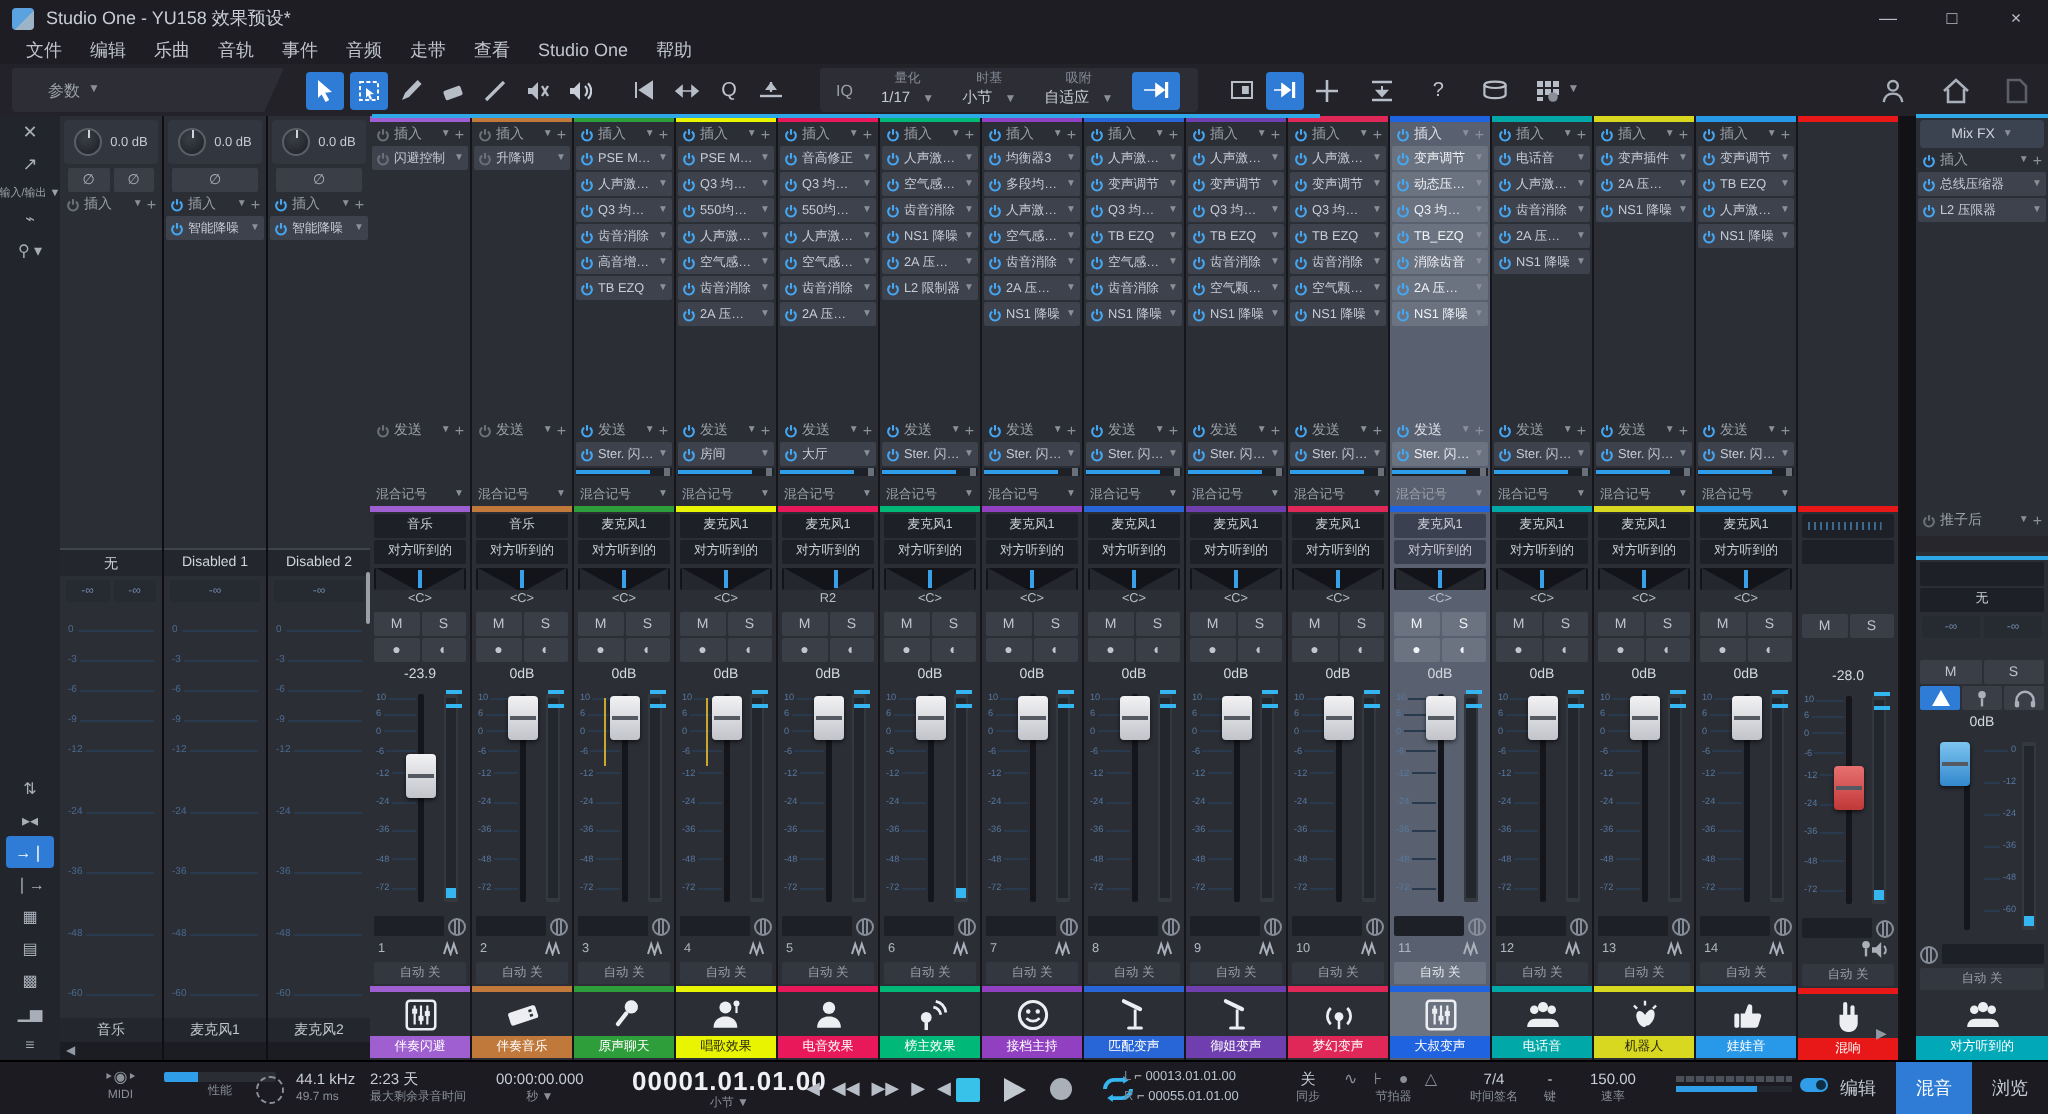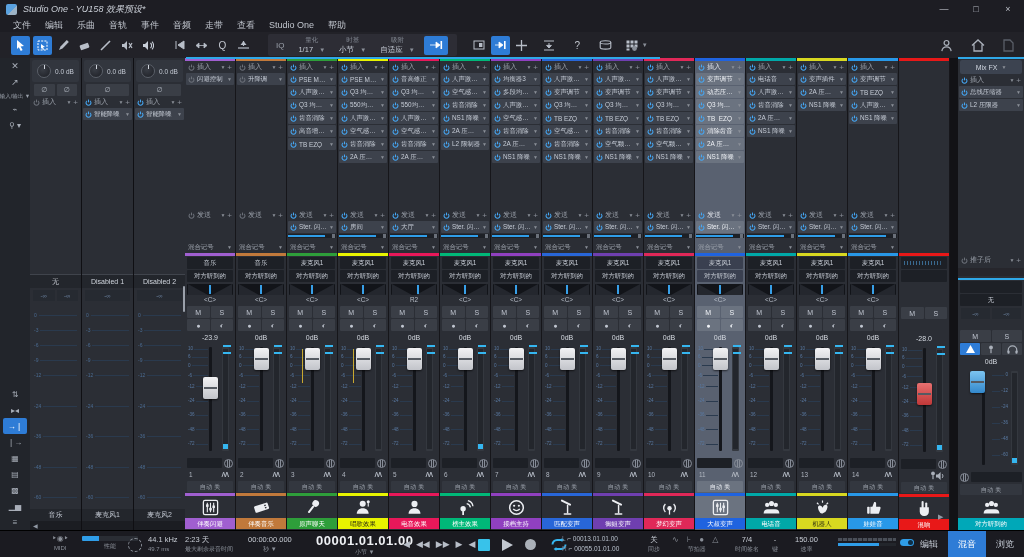--- a/index.html
+++ b/index.html
@@ -3,21 +3,21 @@
 <meta charset="utf-8">
 <style>
   html,body{margin:0;padding:0;background:#000;}
   #root{position:relative;width:1024px;height:557px;background:#1a1a1f;
     font-family:"Liberation Sans","DejaVu Sans",sans-serif;color:#c4cad4;overflow:hidden;
     -webkit-font-smoothing:antialiased;}
   .abs{position:absolute;}
   
   #titlebar{left:0;top:0;width:1024px;height:18px;background:#1d1d23;display:flex;align-items:center;}
   #appicon{width:11px;height:11px;margin:0 6px 0 6px;background:linear-gradient(135deg,#5aa2e0 0 55%,#9db3c6 55%);border-radius:2px;}
-  #apptitle{font-size:9px;color:#c9ced6;font-style:italic;}
+  #apptitle{font-size:9px;color:#c9ced6;}
   #winbtns{margin-left:auto;display:flex;height:18px;}
   .winbtn{width:32px;height:18px;display:flex;align-items:center;justify-content:center;font-size:9px;color:#b8bcc4;}
   #menubar{left:0;top:18px;width:1024px;height:14px;background:#1d1d23;display:flex;align-items:center;padding-left:6px;box-sizing:border-box;}
   .menu-item{font-size:9px;color:#c0c5cd;margin:0 7px;white-space:nowrap;}
   
   #toolbar{left:0;top:32px;width:1024px;height:26px;background:#222228;display:flex;align-items:center;}
   .tb-panel{height:22px;background:#2d2d35;display:flex;align-items:center;border-radius:2px;}
   .tb-slant{clip-path:polygon(0 0,100% 0,calc(100% - 10px) 100%,0 100%);}
   .tb-lbl{font-size:8px;color:#9aa0aa;}
   .tb-dd{font-size:6px;color:#8a8f98;margin-left:4px;}
@@ -172,20 +172,24 @@
       <span class="menu-item">音轨</span>
       <span class="menu-item">事件</span>
       <span class="menu-item">音频</span>
       <span class="menu-item">走带</span>
       <span class="menu-item">查看</span>
       <span class="menu-item">Studio One</span>
       <span class="menu-item">帮助</span>
     </div>
 
   <div class="abs" id="toolbar">
+    <div class="tb-panel tb-slant" style="width:118px;margin-left:6px;padding-left:18px;">
+      <span class="tb-lbl">参数</span>
+      <span class="tb-dd">▼</span>
+    </div>
     <div style="display:flex;margin-left:10px;">
       <div class="toolbtn active">
         <svg width="11" height="12" viewBox="0 0 11 12">
             <path d="M2 1l7 6-3.4.4 2 3.6-1.8 1-2-3.8L2 10z" fill="#fff"></path>
           </svg>
       </div>
       <div class="toolbtn active" style="margin-left:2px;">
         <svg width="11" height="11" viewBox="0 0 11 11">
             <rect x="1" y="1" width="9" height="9" fill="none" stroke="#fff" stroke-dasharray="2 1.2"></rect>
             <path d="M4 4l4 3-2 .3 1 2-1 .6-1-2.1L4 9z" fill="#fff"></path>

